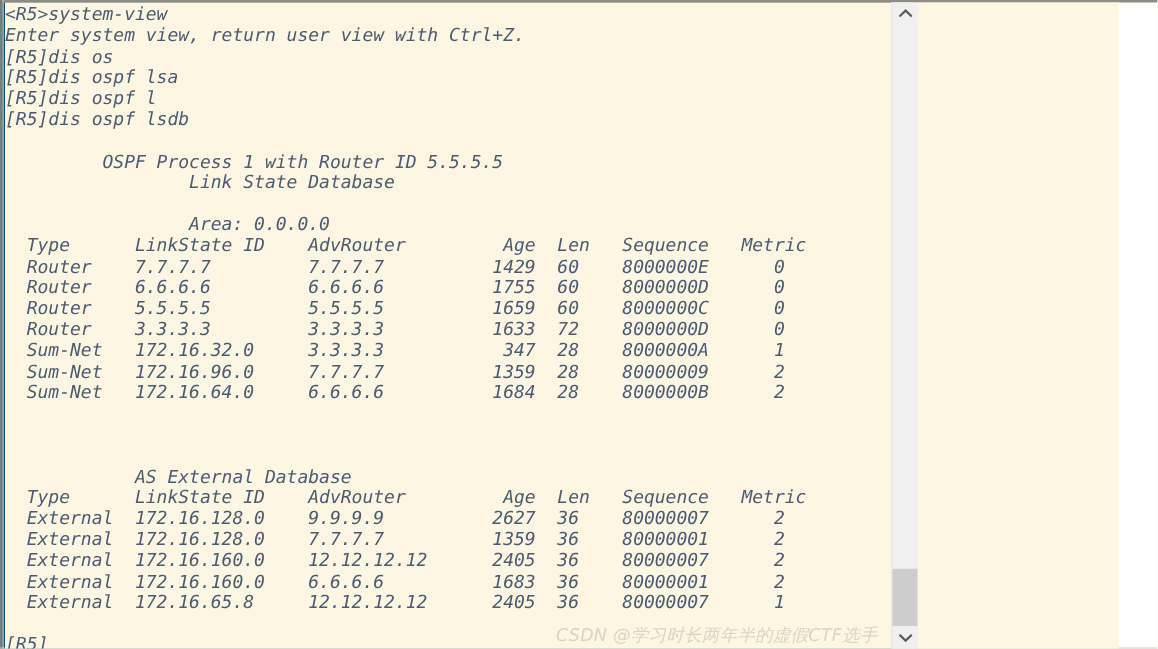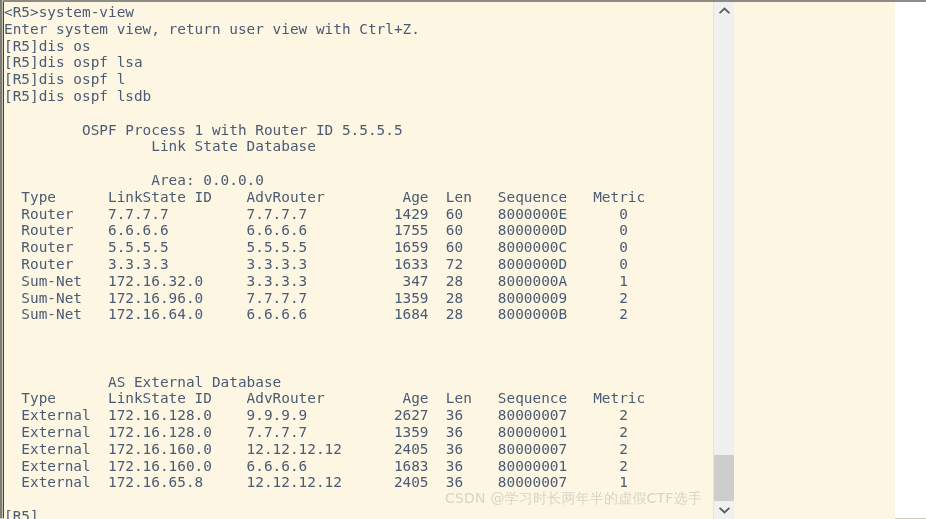--- a/index.html
+++ b/index.html
@@ -6,22 +6,23 @@
   html, body {
     margin: 0; padding: 0;
     width: 926px; height: 519px;
     overflow: hidden;
     background: #ffffff;
   }
   #app {
     position: relative;
     width: 734px;
     height: 519px;
-    background: #404040;
+    background: #0c4a6e;
     font-family: "DejaVu Sans Mono", "Liberation Mono", monospace;
+    font-style: italic;
   }
   
   .edge-top {
     position: absolute; top: 0; left: 0;
     width: 926px; height: 2px;
     background: #8c8c84;
   }
   .edge-left {
     position: absolute; top: 0; left: 0;
     width: 2px; height: 519px;
@@ -93,21 +94,21 @@
     left: 0; width: 20px;
     top: 435px;
     height: 46px;
     background: #cdcdcd;
   }
 
   
   #watermark {
     position: absolute;
     right: 32px;
-    top: 490px;
+    top: 500px;
     font-family: "DejaVu Sans", "Liberation Sans", sans-serif;
     font-size: 14px;
     color: #d9d4c4;
     letter-spacing: 0.2px;
     white-space: nowrap;
     pointer-events: none;
   }
 </style>
 </head>
 <body>

